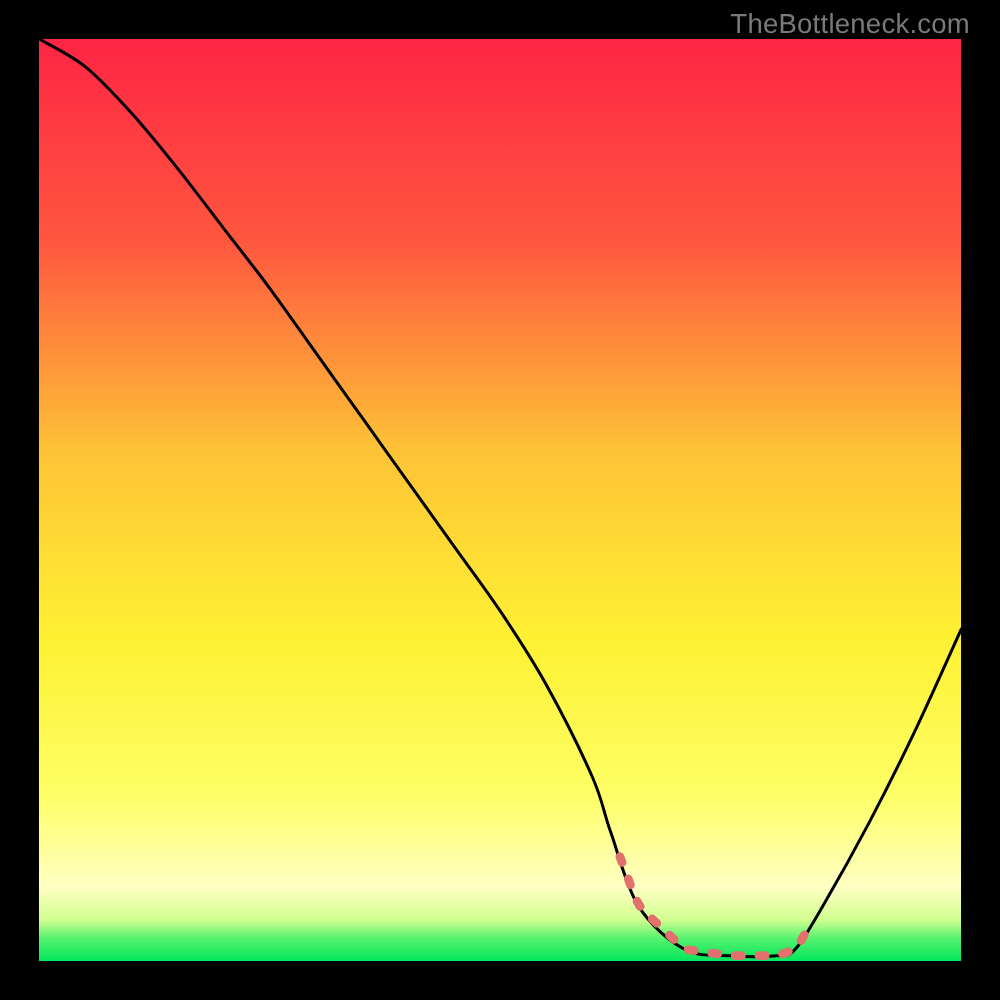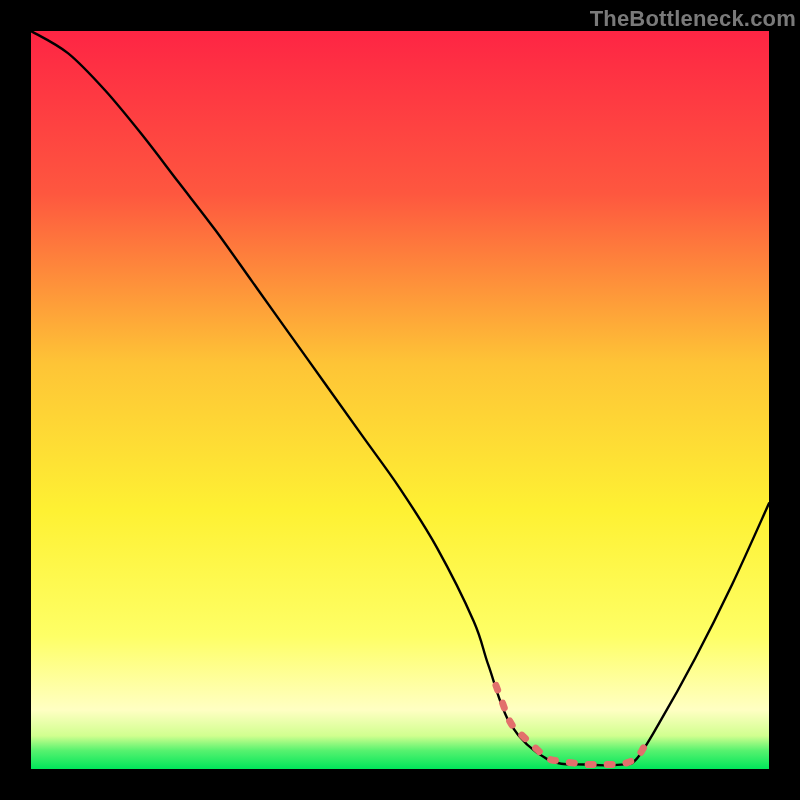--- a/index.html
+++ b/index.html
@@ -12,23 +12,23 @@
     overflow: hidden;
   }
   .wrap {
     position: relative;
     width: 800px;
     height: 800px;
   }
   .attribution {
     position: absolute;
     top: 6px;
-    right: 4px;
+    right: 24px;
     font-size: 22px;
-    font-weight: bold;
+    font-weight: normal;
     color: #7a7a7a;
     letter-spacing: 0.2px;
     z-index: 5;
   }
   .plot-area {
     position: absolute;
     left: 31px;
     top: 31px;
     width: 738px;
     height: 738px;

